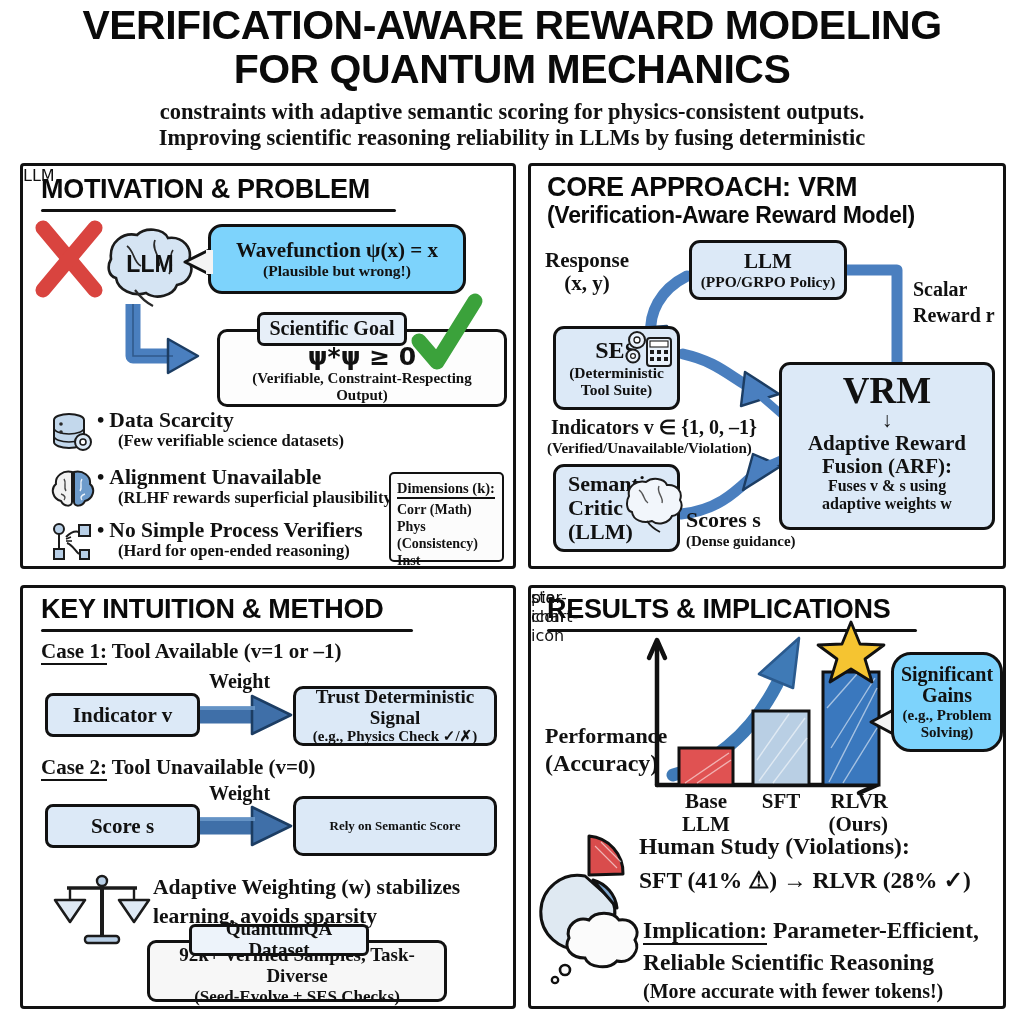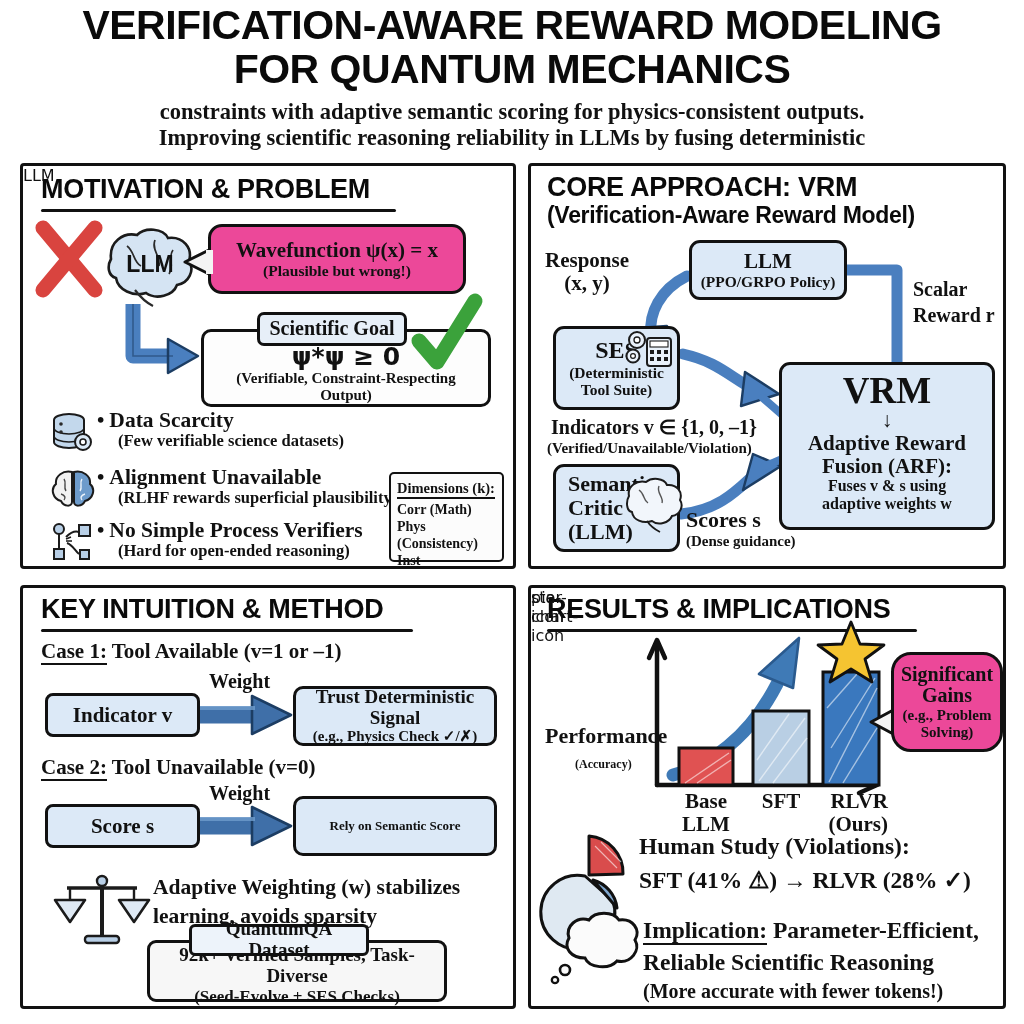--- a/index.html
+++ b/index.html
@@ -76,21 +76,21 @@
     border-radius:11px;
     background:#dce9f7;
     display:flex;flex-direction:column;
     align-items:center;justify-content:center;
     text-align:center;
     font-family:"Liberation Serif", serif;
     font-weight:bold;
     color:#111;
     padding:2px 6px;
   }
-  .bx-white{background:#ec4899;}
+  .bx-white{background:#7dd3fc;}
   .l1{font-size:21px;line-height:1.08;}
   .l2{font-size:15.5px;line-height:1.12;}
   .big{font-size:25px;line-height:1.05;}
   .sm{font-size:14px;line-height:1.12;}
 
   .lbl{
     position:absolute;
     font-family:"Liberation Serif", serif;
     font-weight:bold;
     color:#111;
@@ -155,21 +155,21 @@
       <path d="M186 84 L162 96 L186 108 Z" fill="#f4f4f4" stroke="#111" stroke-width="3" stroke-linejoin="round"></path>
       <rect x="183" y="84" width="7" height="24" fill="#f4f4f4"></rect>
     </svg>
 
     <svg class="layer">
       <path d="M110 138 L110 190 L150 190" fill="none" stroke="#4a7fbf" stroke-width="15" stroke-linejoin="round" stroke-linecap="butt"></path>
       <path d="M145 173 L175 190 L145 207 Z" fill="#4a7fbf" stroke="#1c3d63" stroke-width="2.5" stroke-linejoin="round"></path>
       <path d="M110 138 L110 190 L150 190" fill="none" stroke="#1c3d63" stroke-width="1.6" opacity="0.55"></path>
     </svg>
 
-    <div class="bx bx-white" style="left:178px;top:163px;width:290px;height:78px;border-radius:10px;background:#fdfdfd;">
+    <div class="bx bx-white" style="left:194px;top:163px;width:290px;height:78px;border-radius:10px;background:#fdfdfd;">
       <div class="big" style="margin-top:11px;font-family:'DejaVu Sans',sans-serif;">ψ*ψ ≥ 0</div>
       <div class="sm" style="font-size:15px;">(Verifiable, Constraint-Respecting Output)</div>
     </div>
     <div class="bx" style="left:234px;top:146px;width:150px;height:34px;border-radius:7px;background:#e7eff8;">
       <div class="l1" style="font-size:20px;">Scientific Goal</div>
     </div>
 
     <svg class="layer">
       <path d="M396 175 L414 196 L452 135" fill="none" stroke="#3ba23b" stroke-width="15" stroke-linecap="round" stroke-linejoin="round"></path>
     </svg>
@@ -419,21 +419,21 @@
           <line x1="300" y1="160" x2="344" y2="90"></line>
           <line x1="312" y1="195" x2="346" y2="140"></line>
           <line x1="296" y1="120" x2="326" y2="86"></line>
       </g>
 
       <path d="M320 34 L329 56 L353 57 L334 71 L341 94 L320 81 L299 94 L306 71 L287 57 L311 56 Z" fill="#f5c431" stroke="#111" stroke-width="2.8" stroke-linejoin="round"></path>
     </svg>
     <div style="position:absolute;left:0;top:0;width:0;height:0;">star-icon</div>
 
     <div class="lbl" style="left:14px;top:136px;font-size:22px;">Performance</div>
-    <div class="lbl" style="left:44px;top:162px;font-size:12px;margin-top:8px;">(Accuracy)</div>
+    <div class="lbl" style="left:14px;top:162px;font-size:24px;">(Accuracy)</div>
 
     <div class="lbl lbl-c" style="left:140px;top:202px;width:70px;font-size:21px;">
       <div>Base</div>
       <div>LLM</div>
     </div>
     <div class="lbl lbl-c" style="left:215px;top:202px;width:70px;font-size:21px;">
       <div>SFT</div>
     </div>
     <div class="lbl lbl-c" style="left:285px;top:202px;width:72px;font-size:21px;text-align:right;">
       <div>RLVR</div>

